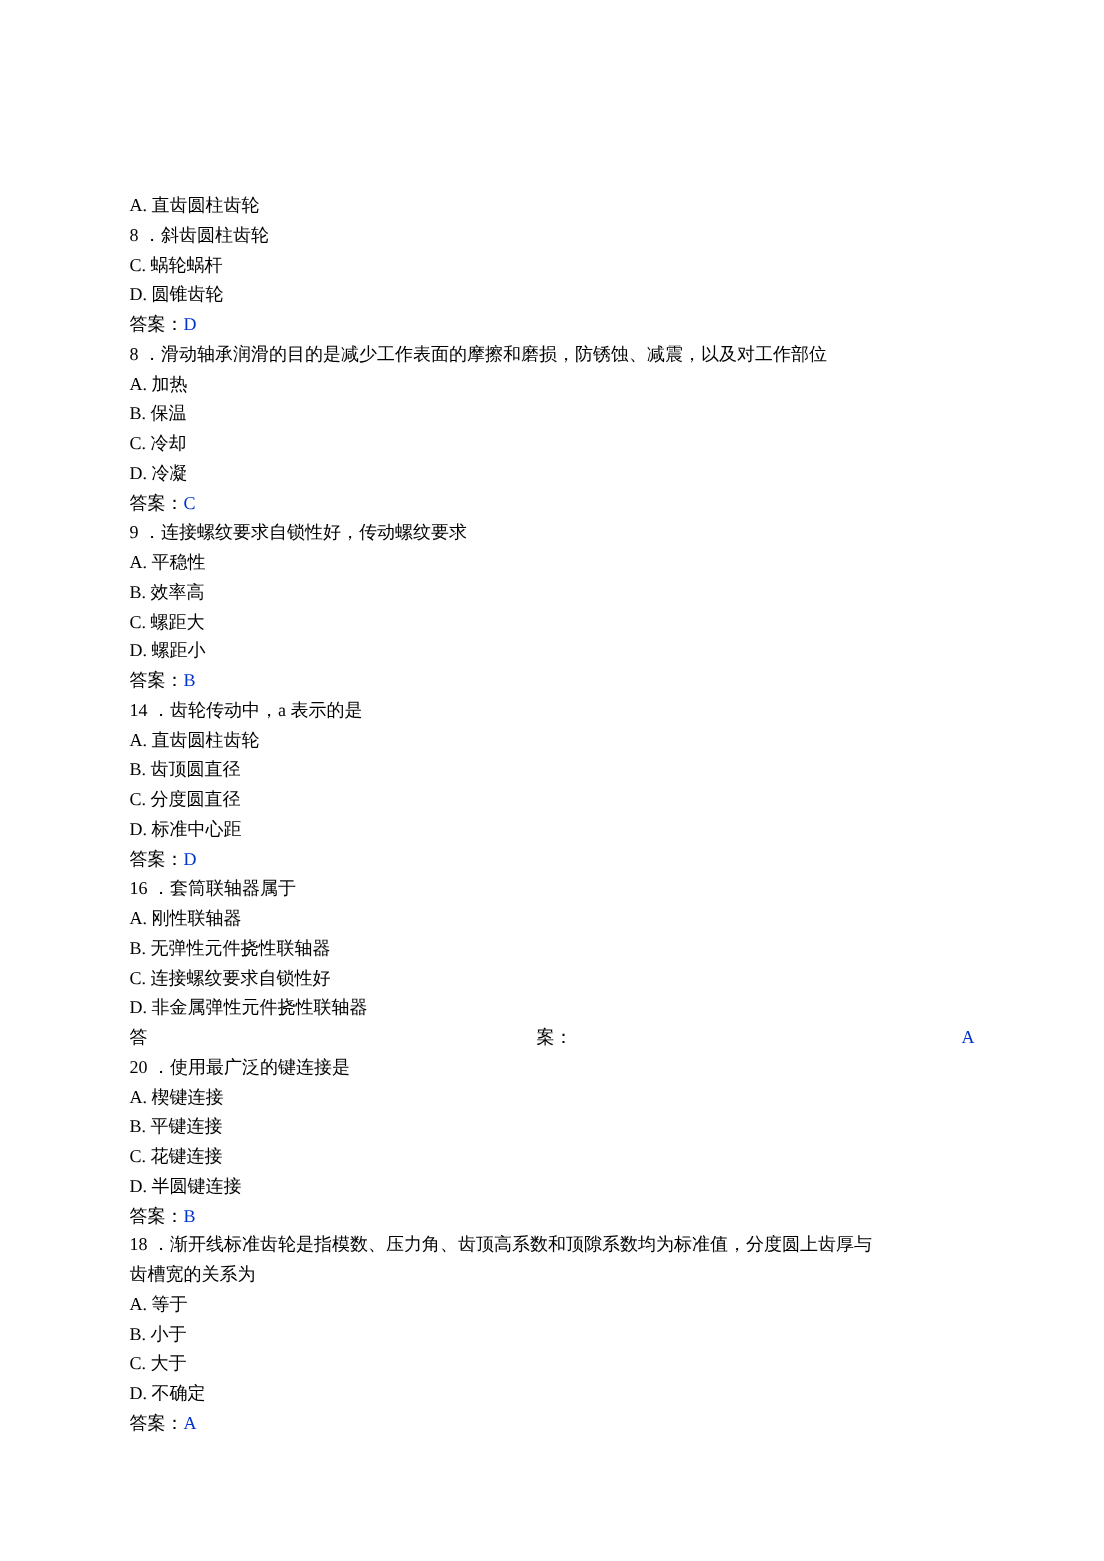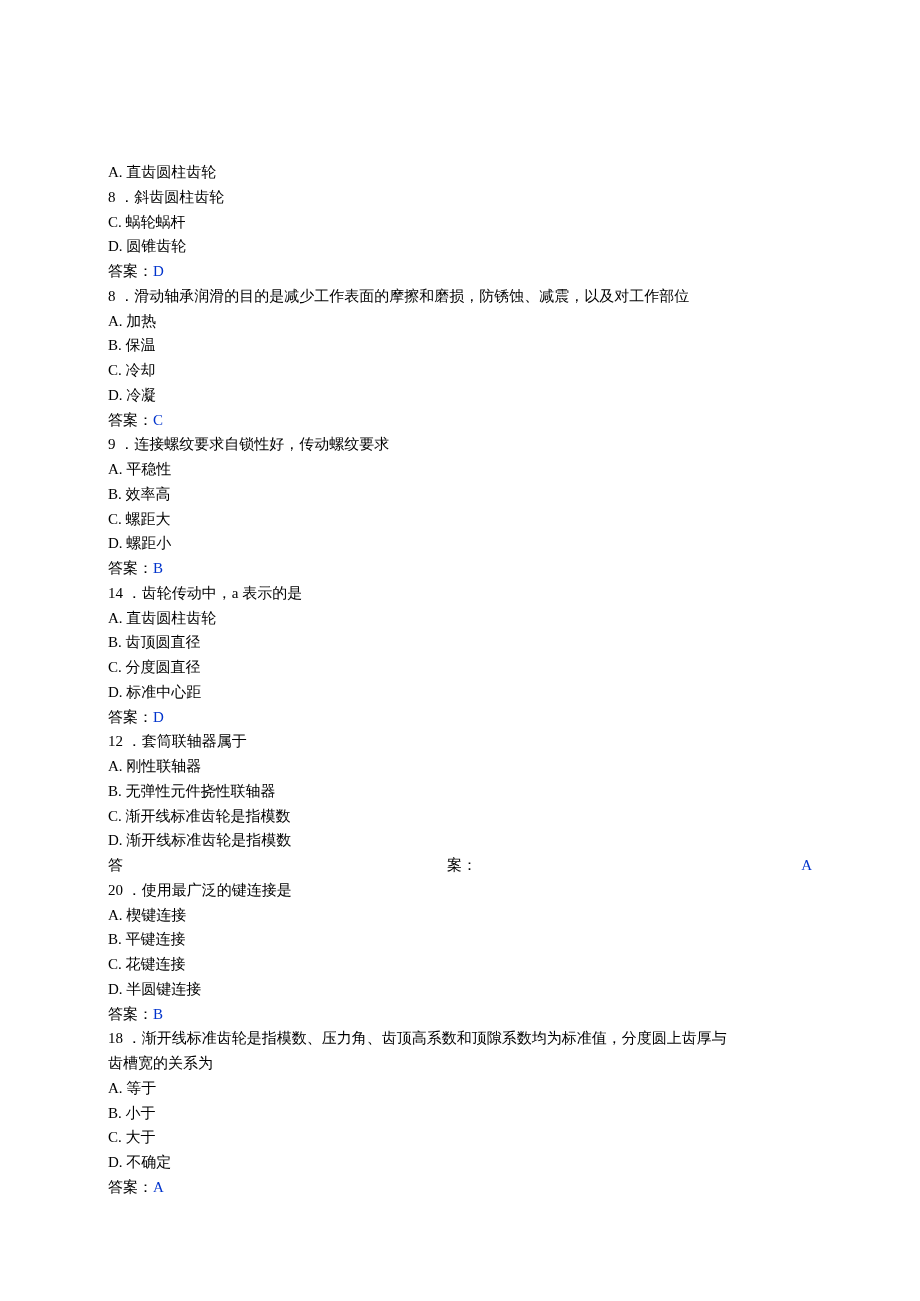--- a/index.html
+++ b/index.html
@@ -59,25 +59,25 @@
 
 <span class="line">14 ．齿轮传动中，a 表示的是</span>
 <span class="line">A. 直齿圆柱齿轮</span>
 <span class="line">B. 齿顶圆直径</span>
 <span class="line">C. 分度圆直径</span>
 <span class="line">D. 标准中心距</span>
 <span class="line">
   <span>答案：</span><span class="blue">D</span>
 </span>
 
-<span class="line">12 ．套筒联轴器属于</span>
+<span class="line">16 ．套筒联轴器属于</span>
 <span class="line">A. 刚性联轴器</span>
 <span class="line">B. 无弹性元件挠性联轴器</span>
-<span class="line">C. 渐开线标准齿轮是指模数</span>
-<span class="line">D. 渐开线标准齿轮是指模数</span>
+<span class="line">C. 连接螺纹要求自锁性好</span>
+<span class="line">D. 非金属弹性元件挠性联轴器</span>
 <span class="line answer-spread">
   <span>答</span>
   <span>案：</span>
   <span class="blue">A</span>
 </span>
 
 <span class="line">20 ．使用最广泛的键连接是</span>
 <span class="line">A. 楔键连接</span>
 <span class="line">B. 平键连接</span>
 <span class="line">C. 花键连接</span>

